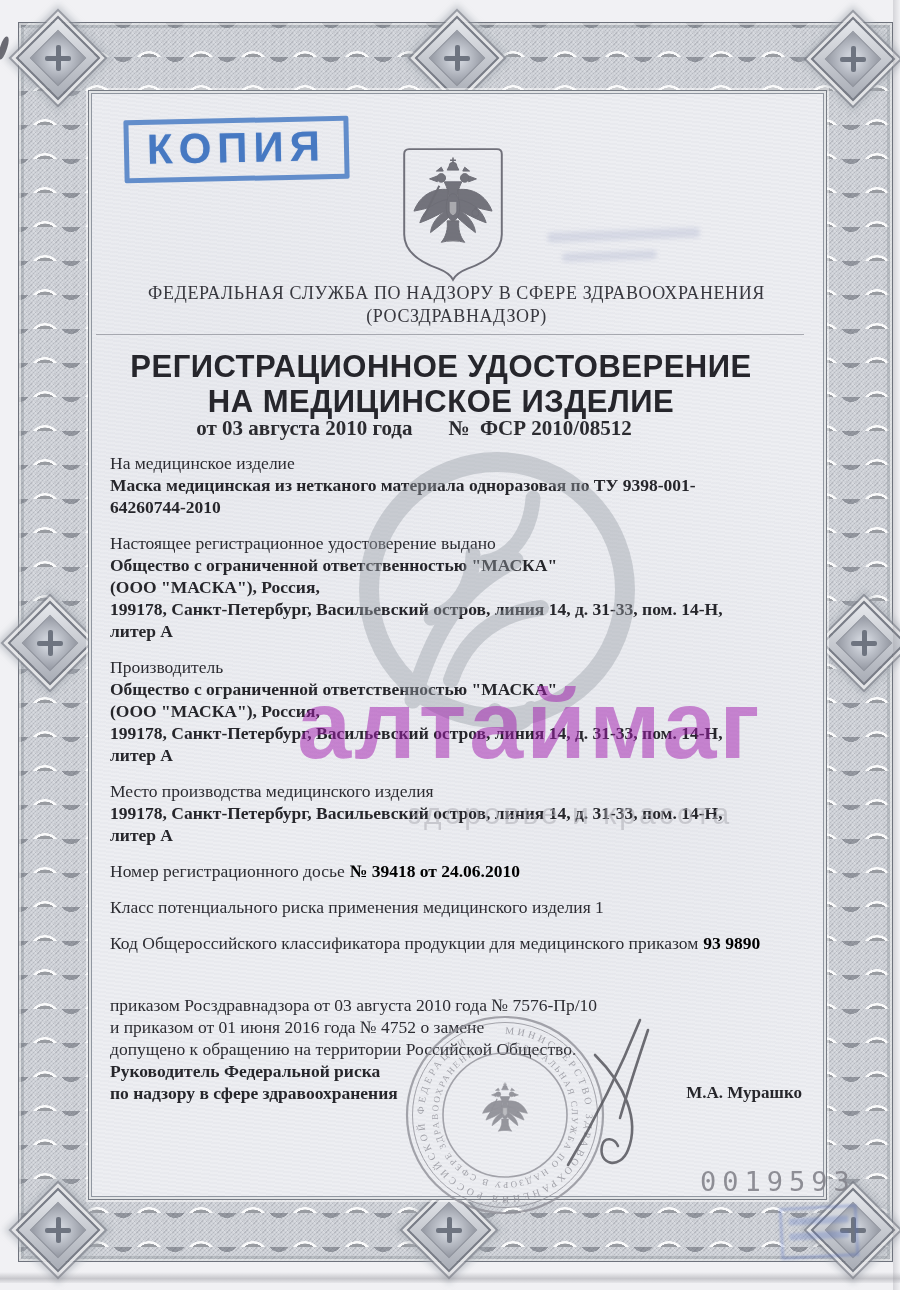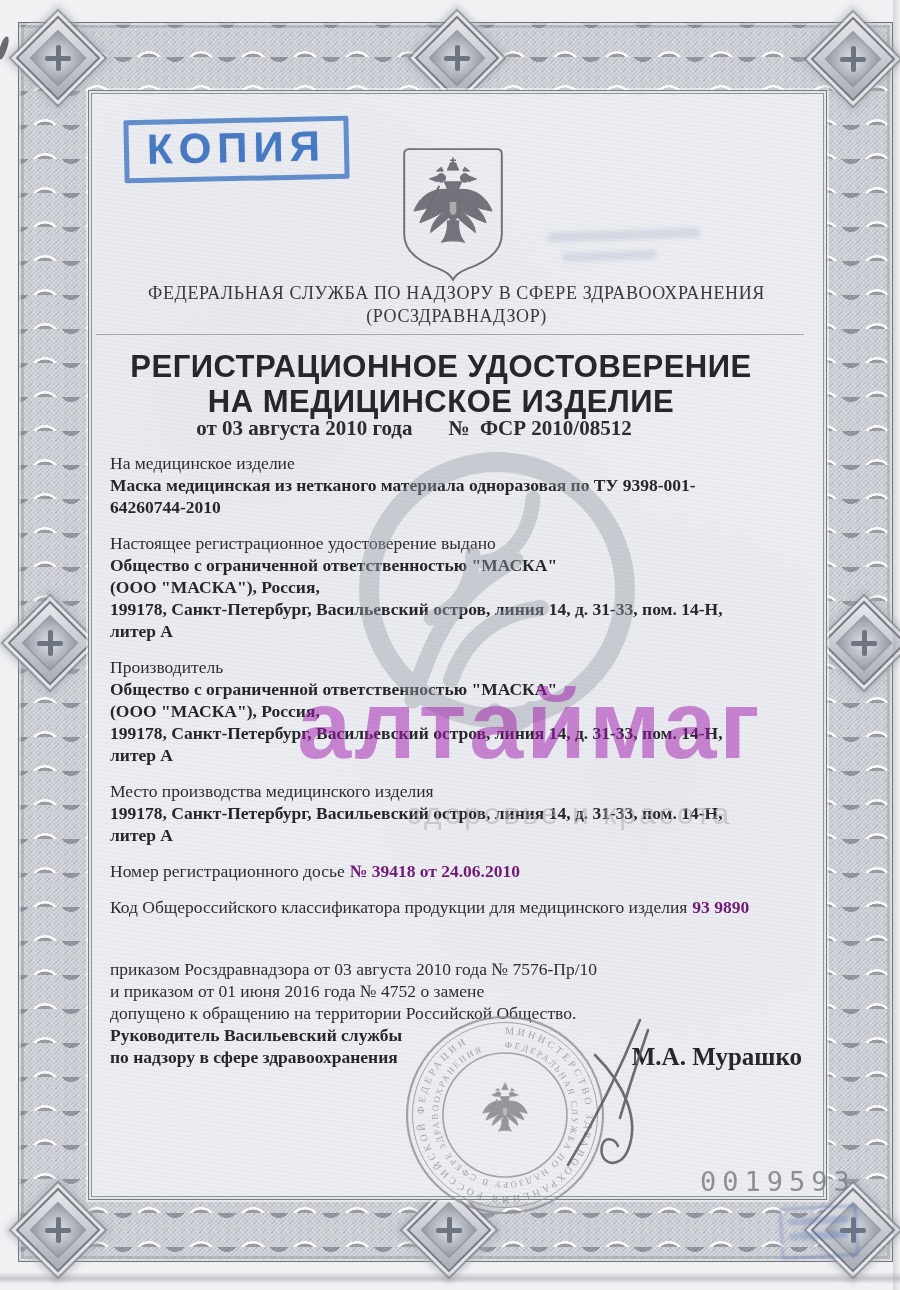--- a/index.html
+++ b/index.html
@@ -75,23 +75,23 @@
   .title1{top:349px;} .title2{top:384px;}
   .dateline{position:absolute; left:88px; top:416px; width:652px; text-align:center;
     font-weight:700; font-size:21px; color:#2b2b30; white-space:pre;}
   .dateline .num{margin-left:36px;}
   
   .body-block{position:absolute; left:110px; top:452px; width:692px; font-size:17.5px; line-height:22px;}
   .ln{white-space:nowrap; height:22px;}
   .ln.b{font-weight:700; color:#26262b;}
   .ln.g{margin-top:14px;}
   .ln.G{margin-top:40px;}
-  .ln .val{font-weight:700; color:#701a75; margin-left:5px;}
+  .ln .val{font-weight:700; color:#000000; margin-left:5px;}
   .ln.row{display:flex; justify-content:space-between;}
-  .ln.row .name{font-weight:700; font-size:25px;}
+  .ln.row .name{font-weight:700; font-size:17px;}
   
   .wm-logo{position:absolute; left:345px; top:442px; opacity:.42; pointer-events:none;}
   .wm-brand{position:absolute; left:160px; top:676px; width:740px; text-align:center;
     font-family:"Liberation Sans",sans-serif; font-weight:700; font-size:97px; line-height:1;
     letter-spacing:3px; color:#a21caf; opacity:.5; pointer-events:none;}
   .wm-tagline{position:absolute; left:200px; top:797px; width:740px; text-align:center;
     font-family:"Liberation Sans",sans-serif; font-size:30px; letter-spacing:3px;
     color:#aeaeb5; opacity:.55; pointer-events:none;}
   
   .seal{position:absolute; left:402px; top:1012px; opacity:.78;}
@@ -198,25 +198,26 @@
     <div class="ln b">литер А</div>
     <div class="ln g">Производитель</div>
     <div class="ln b">Общество с ограниченной ответственностью "МАСКА"</div>
     <div class="ln b">(ООО "МАСКА"), Россия,</div>
     <div class="ln b">199178, Санкт-Петербург, Васильевский остров, линия 14, д. 31-33, пом. 14-Н,</div>
     <div class="ln b">литер А</div>
     <div class="ln g">Место производства медицинского изделия</div>
     <div class="ln b">199178, Санкт-Петербург, Васильевский остров, линия 14, д. 31-33, пом. 14-Н,</div>
     <div class="ln b">литер А</div>
     <div class="ln g"><span>Номер регистрационного досье</span><span class="val">№ 39418 от 24.06.2010</span></div>
-    <div class="ln g"><span>Код Общероссийского классификатора продукции для медицинского изделия</span><span class="val">93 9890</span></div>
+    <div class="ln g">Класс потенциального риска применения медицинского изделия 1</div>
+    <div class="ln g"><span>Код Общероссийского классификатора продукции для медицинского приказом</span><span class="val">93 9890</span></div>
     <div class="ln G">приказом Росздравнадзора от 03 августа 2010 года № 7576-Пр/10</div>
     <div class="ln">и приказом от 01 июня 2016 года № 4752 о замене</div>
     <div class="ln">допущено к обращению на территории Российской Общество.</div>
-    <div class="ln b">Руководитель Васильевский службы</div>
+    <div class="ln b">Руководитель Федеральной риска</div>
     <div class="ln b row">
         <span>по надзору в сфере здравоохранения</span>
         <span class="name">М.А. Мурашко</span>
       </div>
   </div>
 
   <svg class="wm-logo" width="310" height="300" viewBox="0 0 310 300">
     <g stroke="#9aa0a8" fill="none" stroke-linecap="round">
       <circle cx="152" cy="148" r="128" stroke-width="20"></circle>
       <path d="M68,258 C86,196 112,146 170,118" stroke-width="17"></path>

